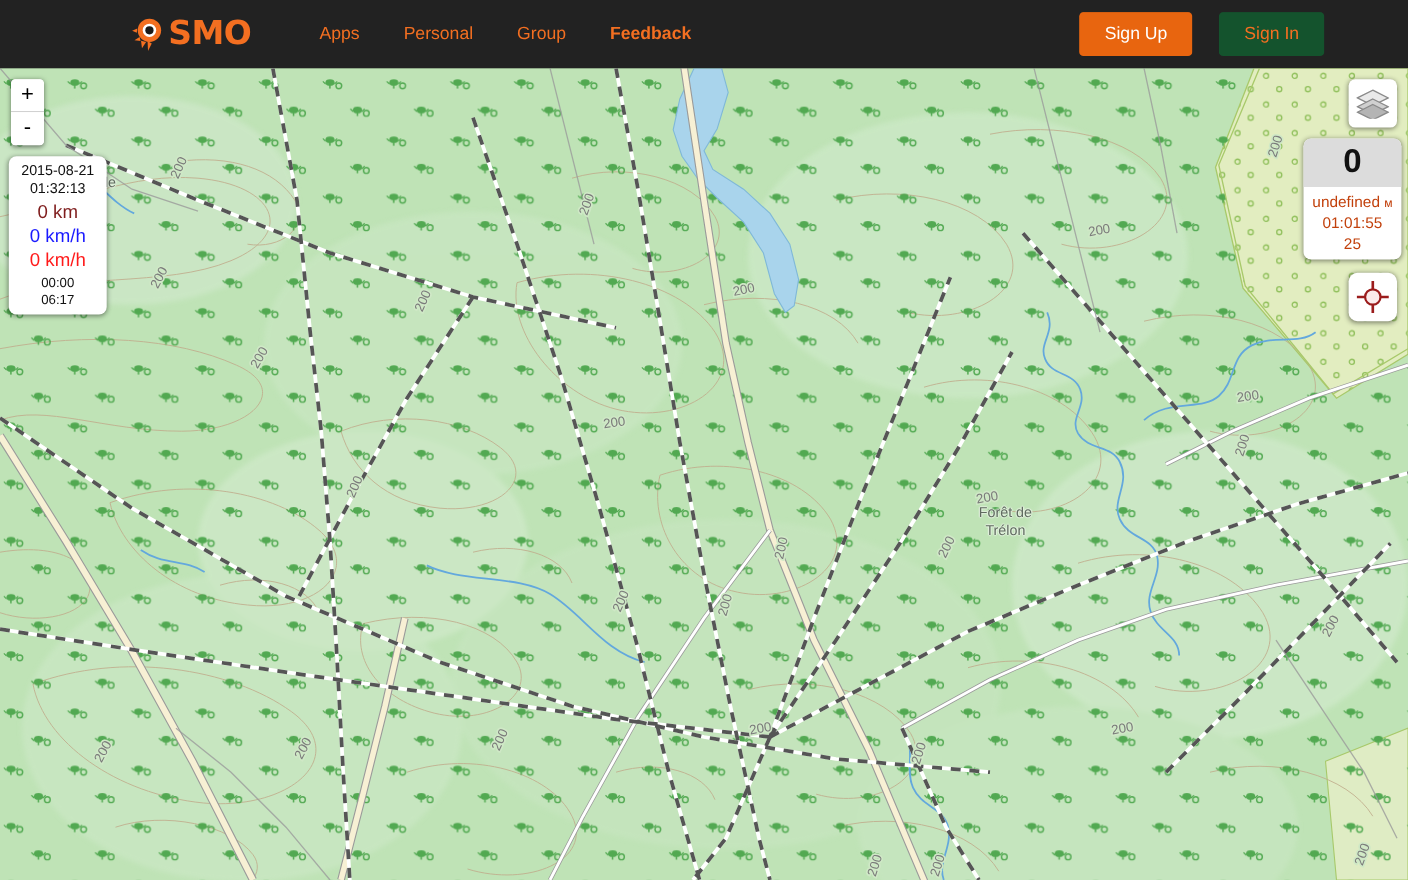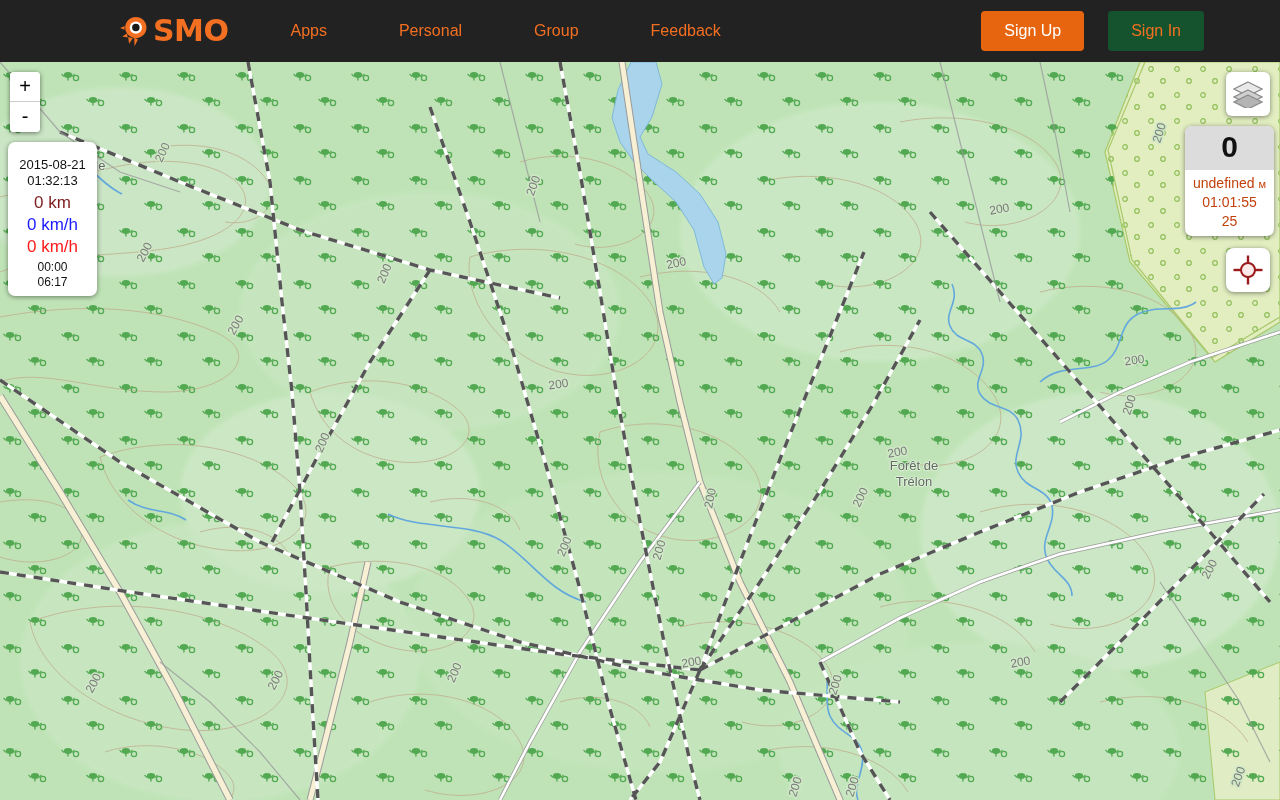--- a/index.html
+++ b/index.html
@@ -25,30 +25,30 @@
   }
   #logo-mark { width: 34px; height: 34px; display: block; margin-right: 1px; }
   #logo-text {
     color: #f36f21;
     font-size: 30px;
     font-weight: bold;
     letter-spacing: -0.5px;
     line-height: 1;
     font-family: "DejaVu Sans", sans-serif;
   }
-  #nav-links { display: flex; align-items: center; margin-left: 42px; gap: 32px; }
+  #nav-links { display: flex; align-items: center; margin-left: 42px; }
   .nav-link {
     color: #f36f21;
     font-size: 16px;
     text-decoration: none;
     padding: 0 20px;
     white-space: nowrap;
     cursor: pointer;
   }
-  .nav-link.bold { font-weight: normal; }
+  .nav-link.bold { font-weight: bold; }
   #nav-right {
     position: absolute; right: 76px; top: 0; height: 62px;
     display: flex; align-items: center; gap: 24px;
   }
   .nav-btn {
     font-size: 16px;
     padding: 10px 22px;
     border-radius: 4px;
     cursor: pointer;
     border: 1px solid transparent;
@@ -91,21 +91,21 @@
     width: 89px;
     background: #ffffff;
     border-radius: 7px;
     box-shadow: 0 1px 5px rgba(0,0,0,0.45);
     padding: 5px 2px 6px 2px;
     text-align: center;
     z-index: 30;
     font-family: "Liberation Sans", sans-serif;
   }
   .ip-line { line-height: 1.25; color: #111; }
-  .ip-date { font-size: 13px; margin-top: 10px; }
+  .ip-date { font-size: 13px; }
   .ip-time { font-size: 13px; }
   .ip-dist { font-size: 17px; color: #7f1d1d; padding-top: 2px; }
   .ip-speed { font-size: 17px; color: #1a1aff; padding-top: 1px; }
   .ip-speed2 { font-size: 17px; color: #ff1a1a; padding-top: 1px; }
   .ip-el1 { font-size: 12px; padding-top: 3px; }
   .ip-el2 { font-size: 12px; }
 
   #layers-btn {
     position: absolute; right: 10px; top: 10px;
     width: 44px; height: 44px;

